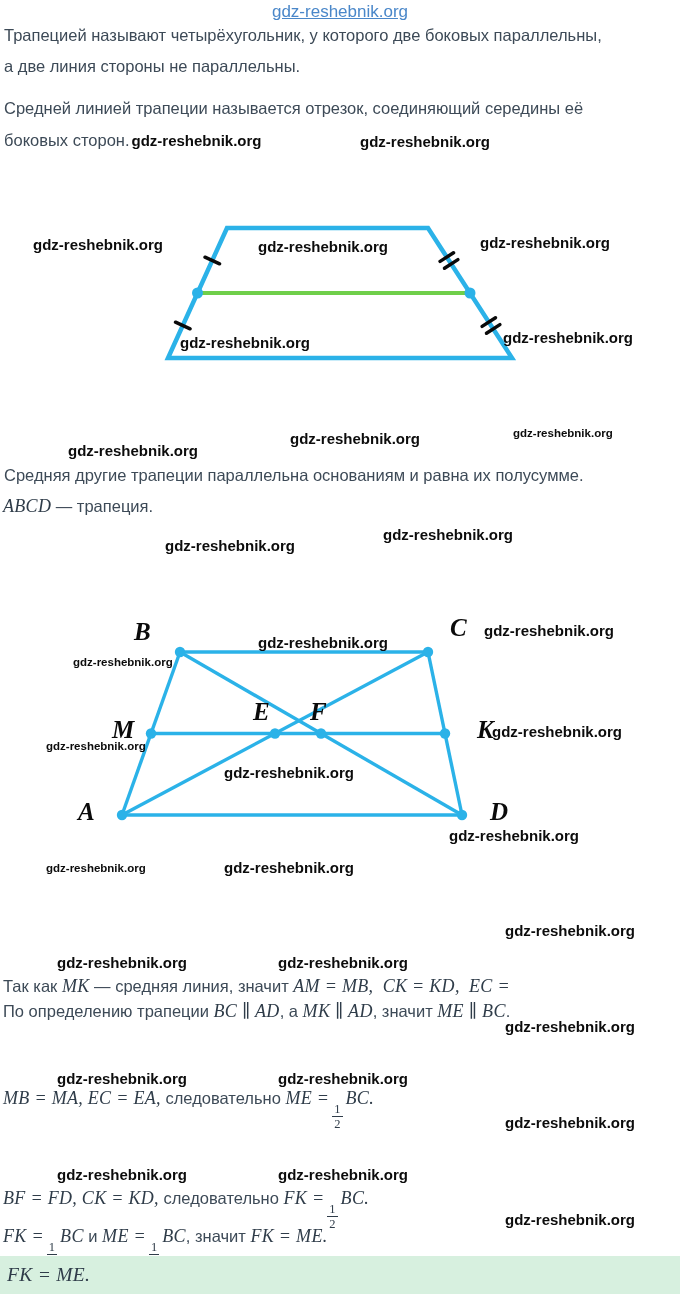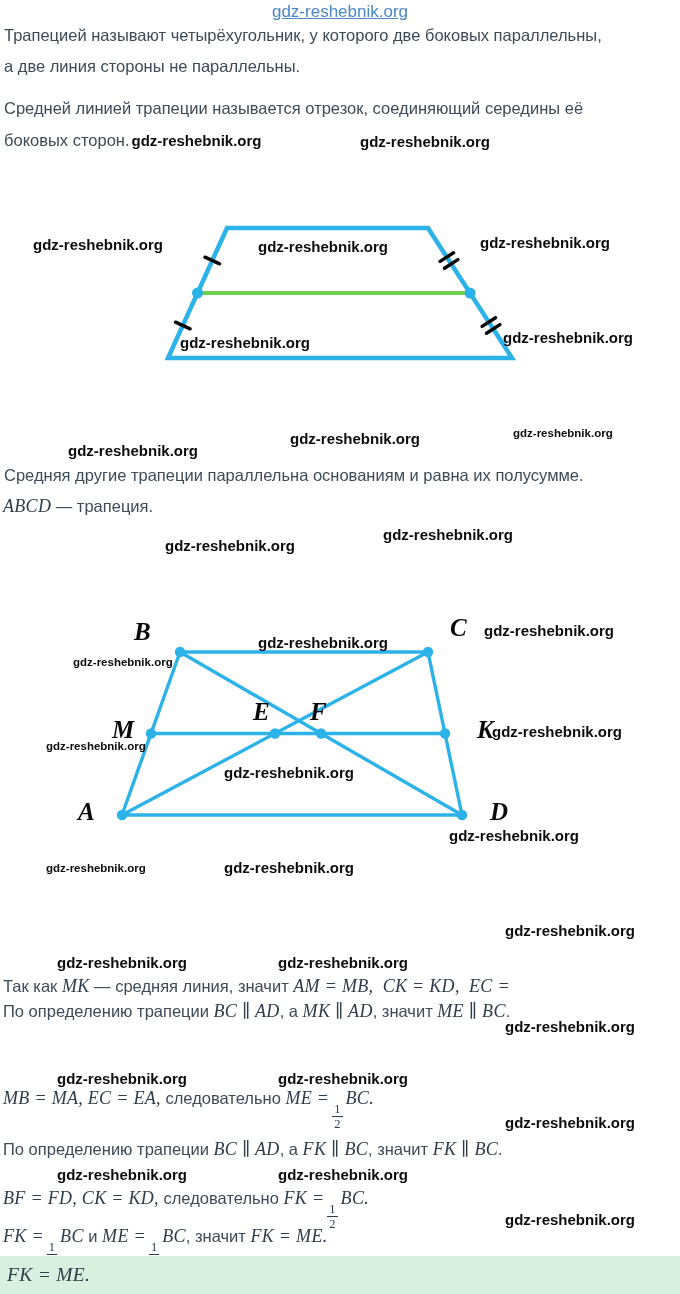--- a/index.html
+++ b/index.html
@@ -119,21 +119,20 @@
   <div class="sol-line" style="top:976px"><span class="txt">Так как </span><span class="math">MK</span><span class="txt"> — средняя линия, значит </span><span class="math">AM = MB, CK = KD, EC =</span></div>
   <div class="wm" style="left:505px;top:1018px">gdz-reshebnik.org</div>
   <div class="sol-line" style="top:1000px"><span class="txt">По определению трапеции </span><span class="math">BC ∥ AD</span><span class="txt">, а </span><span class="math">MK ∥ AD</span><span class="txt">, значит </span><span class="math">ME ∥ BC</span><span class="txt">.</span></div>
   <div class="wm" style="left:57px;top:1070px">gdz-reshebnik.org</div>
   <div class="wm" style="left:278px;top:1070px">gdz-reshebnik.org</div>
   <div class="sol-line" style="top:1088px"><span class="math">MB = MA, EC = EA,</span><span class="txt"> следовательно </span><span class="math">ME =</span><span class="frac">
         <span class="fn">1</span>
         <span class="fd">2</span>
       </span><span class="math">BC.</span></div>
   <div class="wm" style="left:505px;top:1114px">gdz-reshebnik.org</div>
-  <div class="sol-line" style="top:1138px"><span class="txt">По определению трапеции </span><span class="math">BC ∥ AD</span><span class="txt">, а </span><span class="math">FK ∥ BC</span><span class="txt">, значит </span><span class="math">FK ∥ BC</span><span class="txt">.</span></div>
   <div class="wm" style="left:57px;top:1166px">gdz-reshebnik.org</div>
   <div class="wm" style="left:278px;top:1166px">gdz-reshebnik.org</div>
   <div class="sol-line" style="top:1188px"><span class="math">BF = FD, CK = KD,</span><span class="txt"> следовательно </span><span class="math">FK =</span><span class="frac">
         <span class="fn">1</span>
         <span class="fd">2</span>
       </span><span class="math">BC.</span></div>
   <div class="wm" style="left:505px;top:1211px">gdz-reshebnik.org</div>
   <div class="sol-line" style="top:1226px"><span class="math">FK =</span><span class="frac">
         <span class="fn">1</span>
         <span class="fd">2</span>

